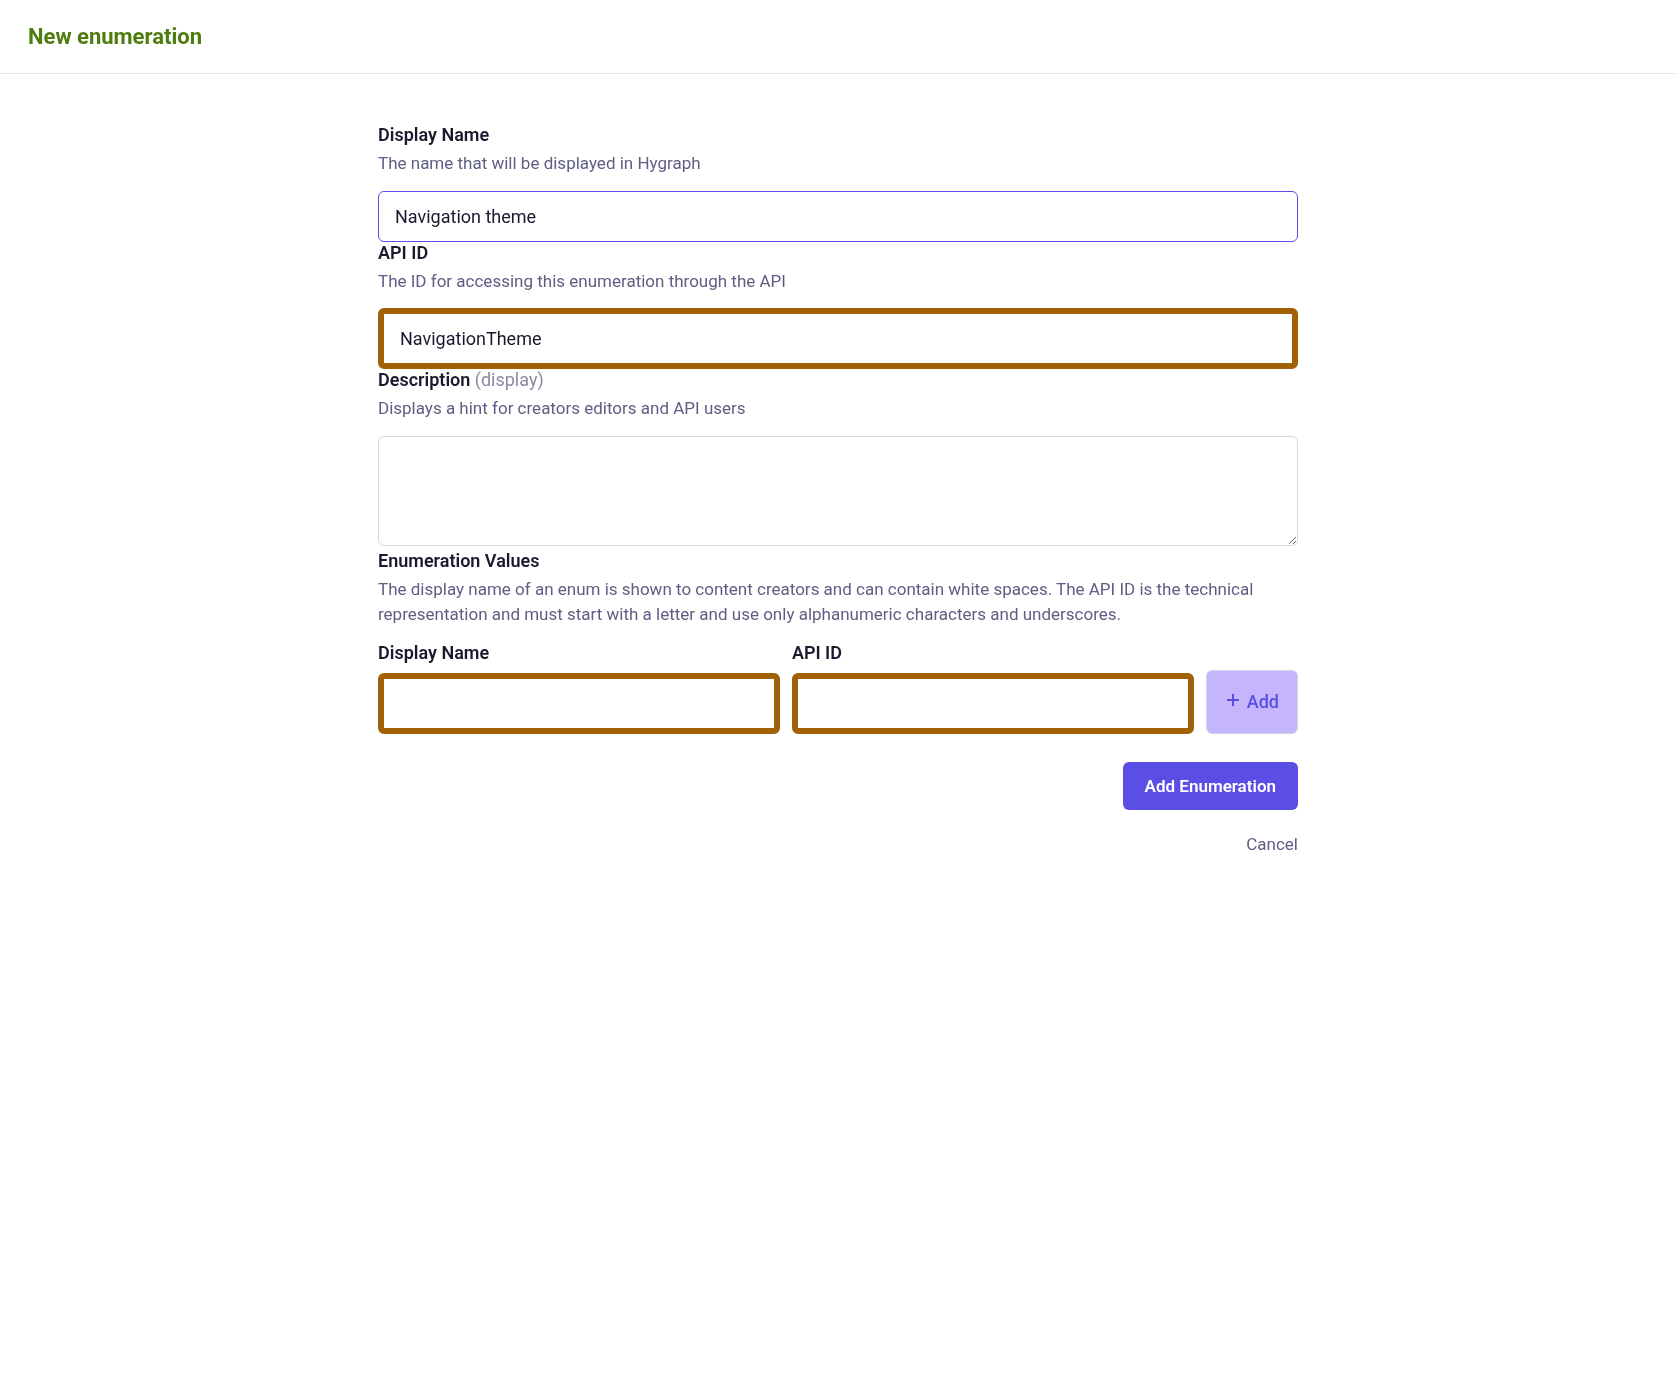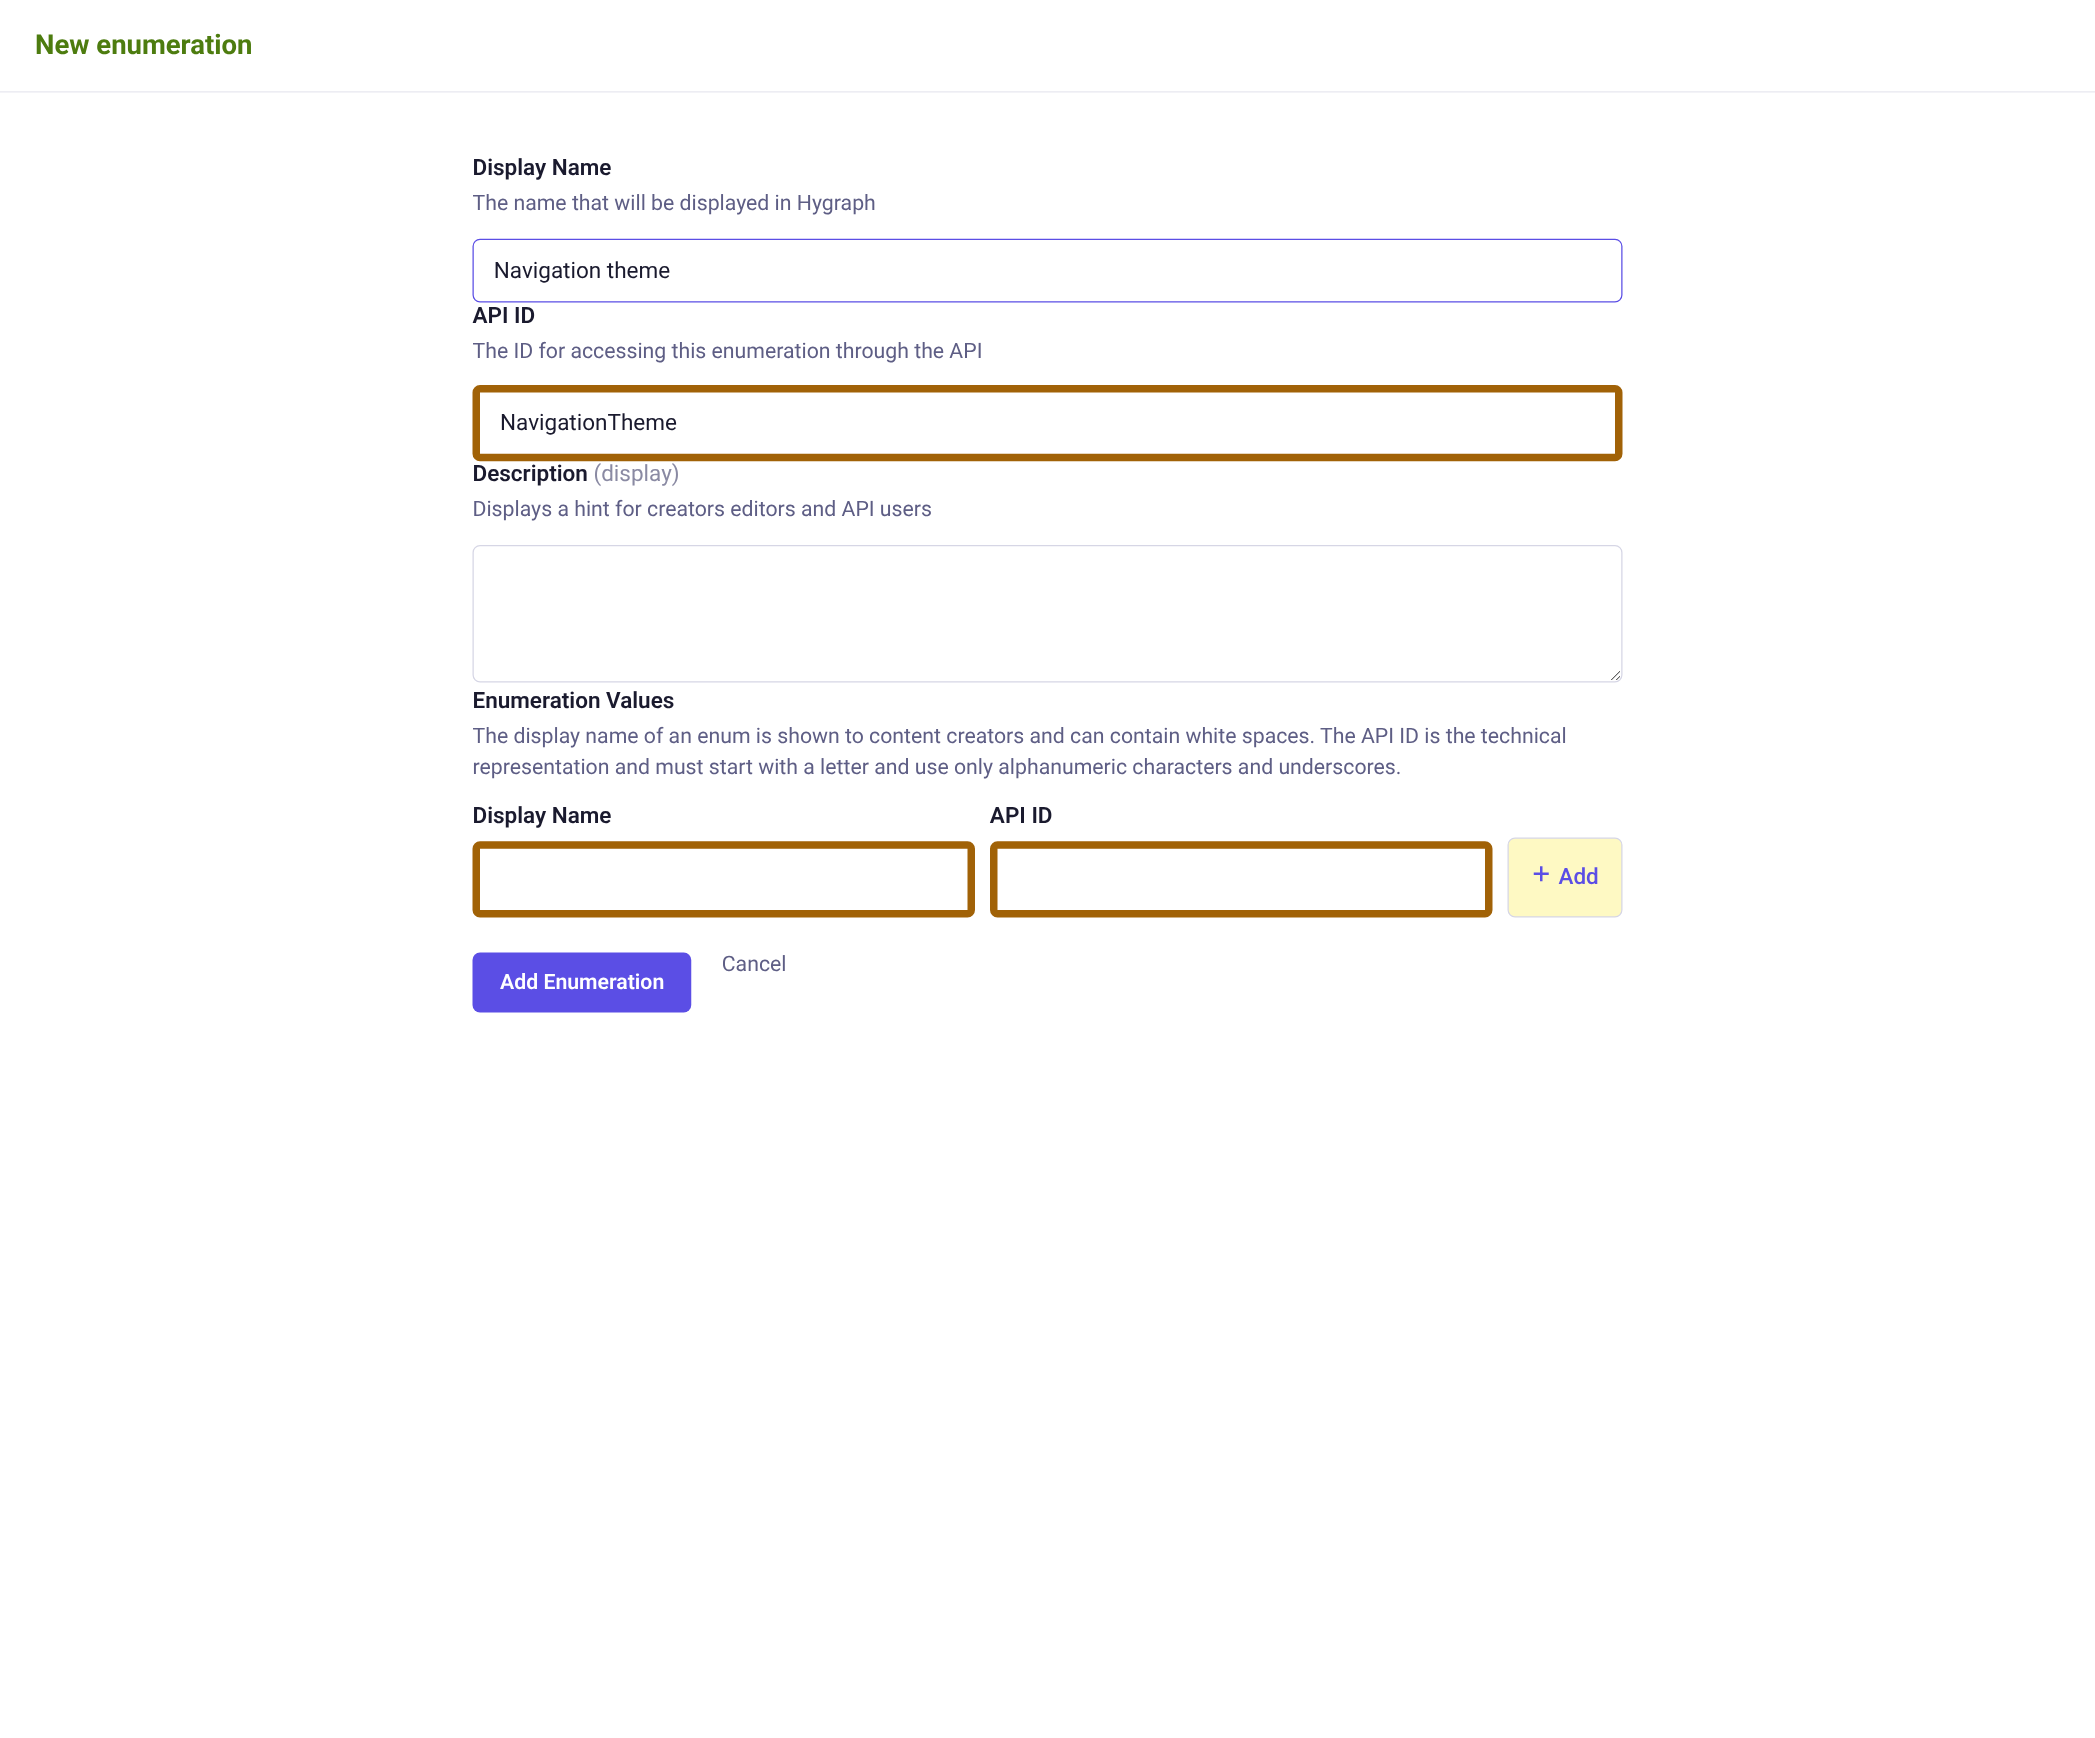--- a/index.html
+++ b/index.html
@@ -86,36 +86,37 @@
       display: block;
     }
     .add-button {
       display: inline-flex;
       align-items: center;
       gap: 6px;
       padding: 14px 18px;
       font-size: 18px;
       font-weight: 500;
       color: #5b4ee5;
-      background: #fef9c3;
+      background: #c4b5fd;
       border: 1px solid #d6d6e5;
       border-radius: 6px;
       cursor: pointer;
       font-family: inherit;
       height: 64px;
     }
     .add-button svg {
       width: 16px;
       height: 16px;
     }
     .actions {
       display: flex;
       gap: 24px;
-      align-items: flex-start;
+      align-items: flex-end;
       margin-top: 28px;
+      flex-direction: column;
     }
     .primary-button {
       padding: 14px 22px;
       font-size: 17px;
       font-weight: 600;
       color: #ffffff;
       background: #5b4ee5;
       border: none;
       border-radius: 6px;
       cursor: pointer;

